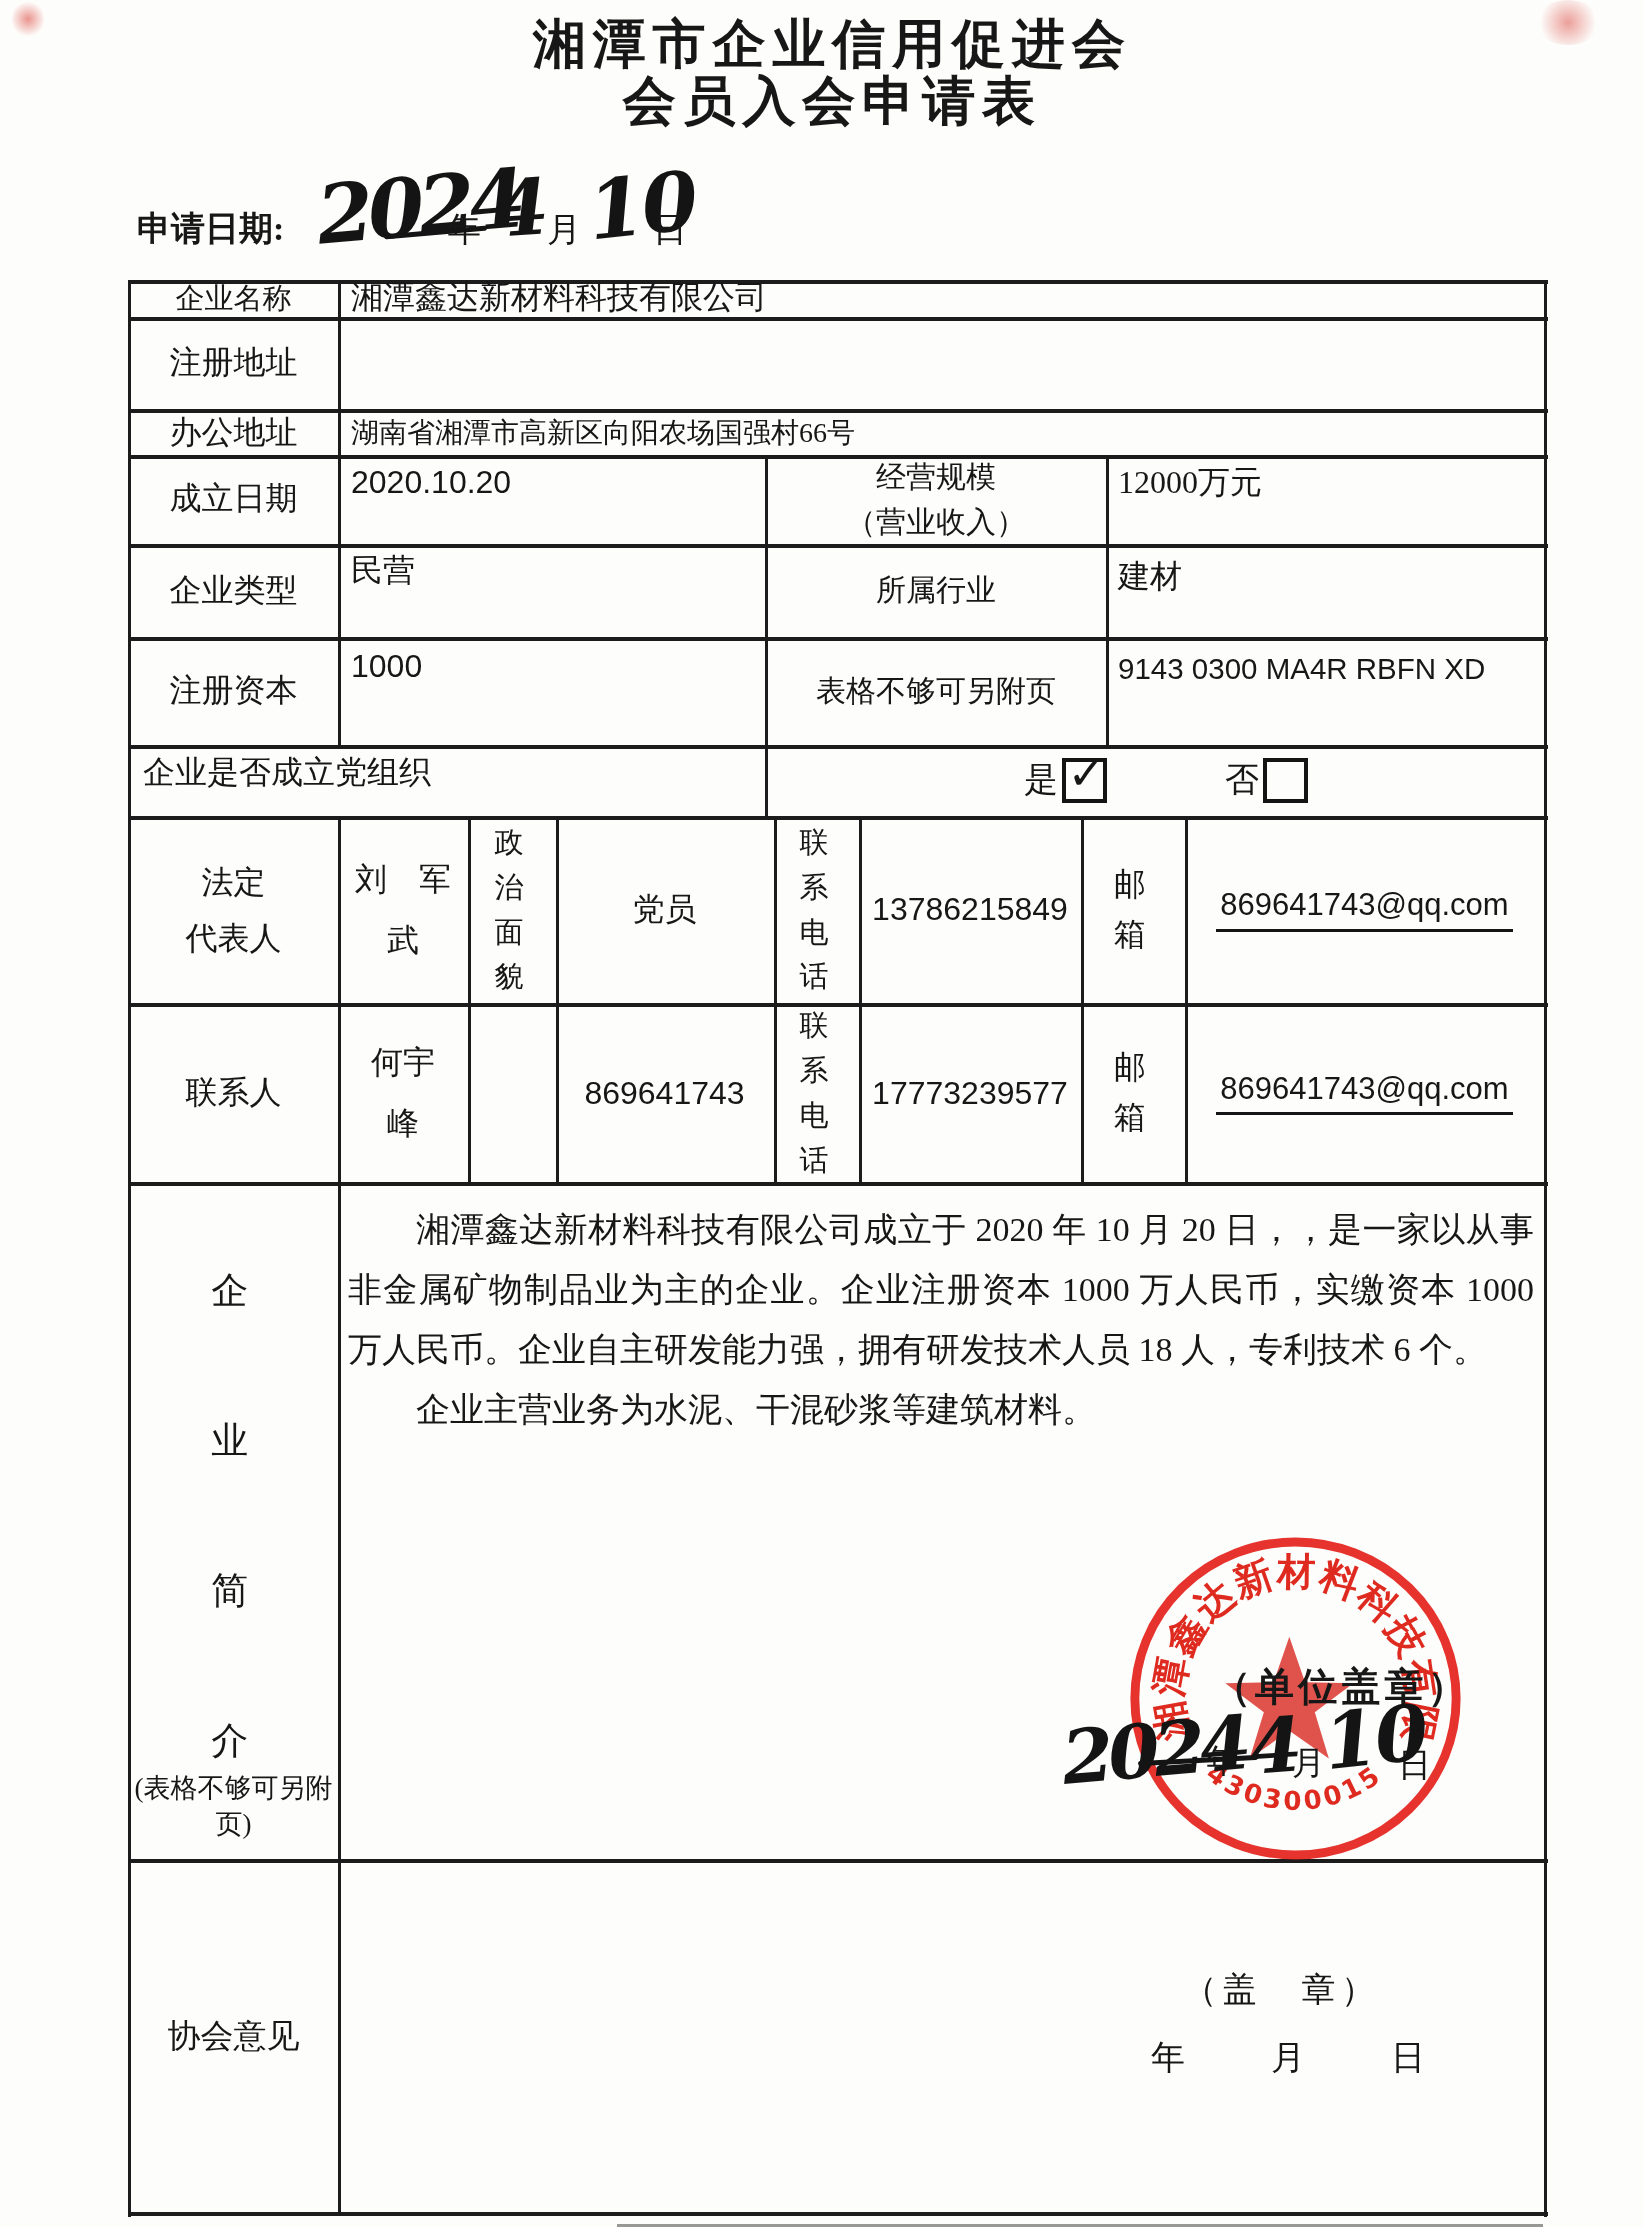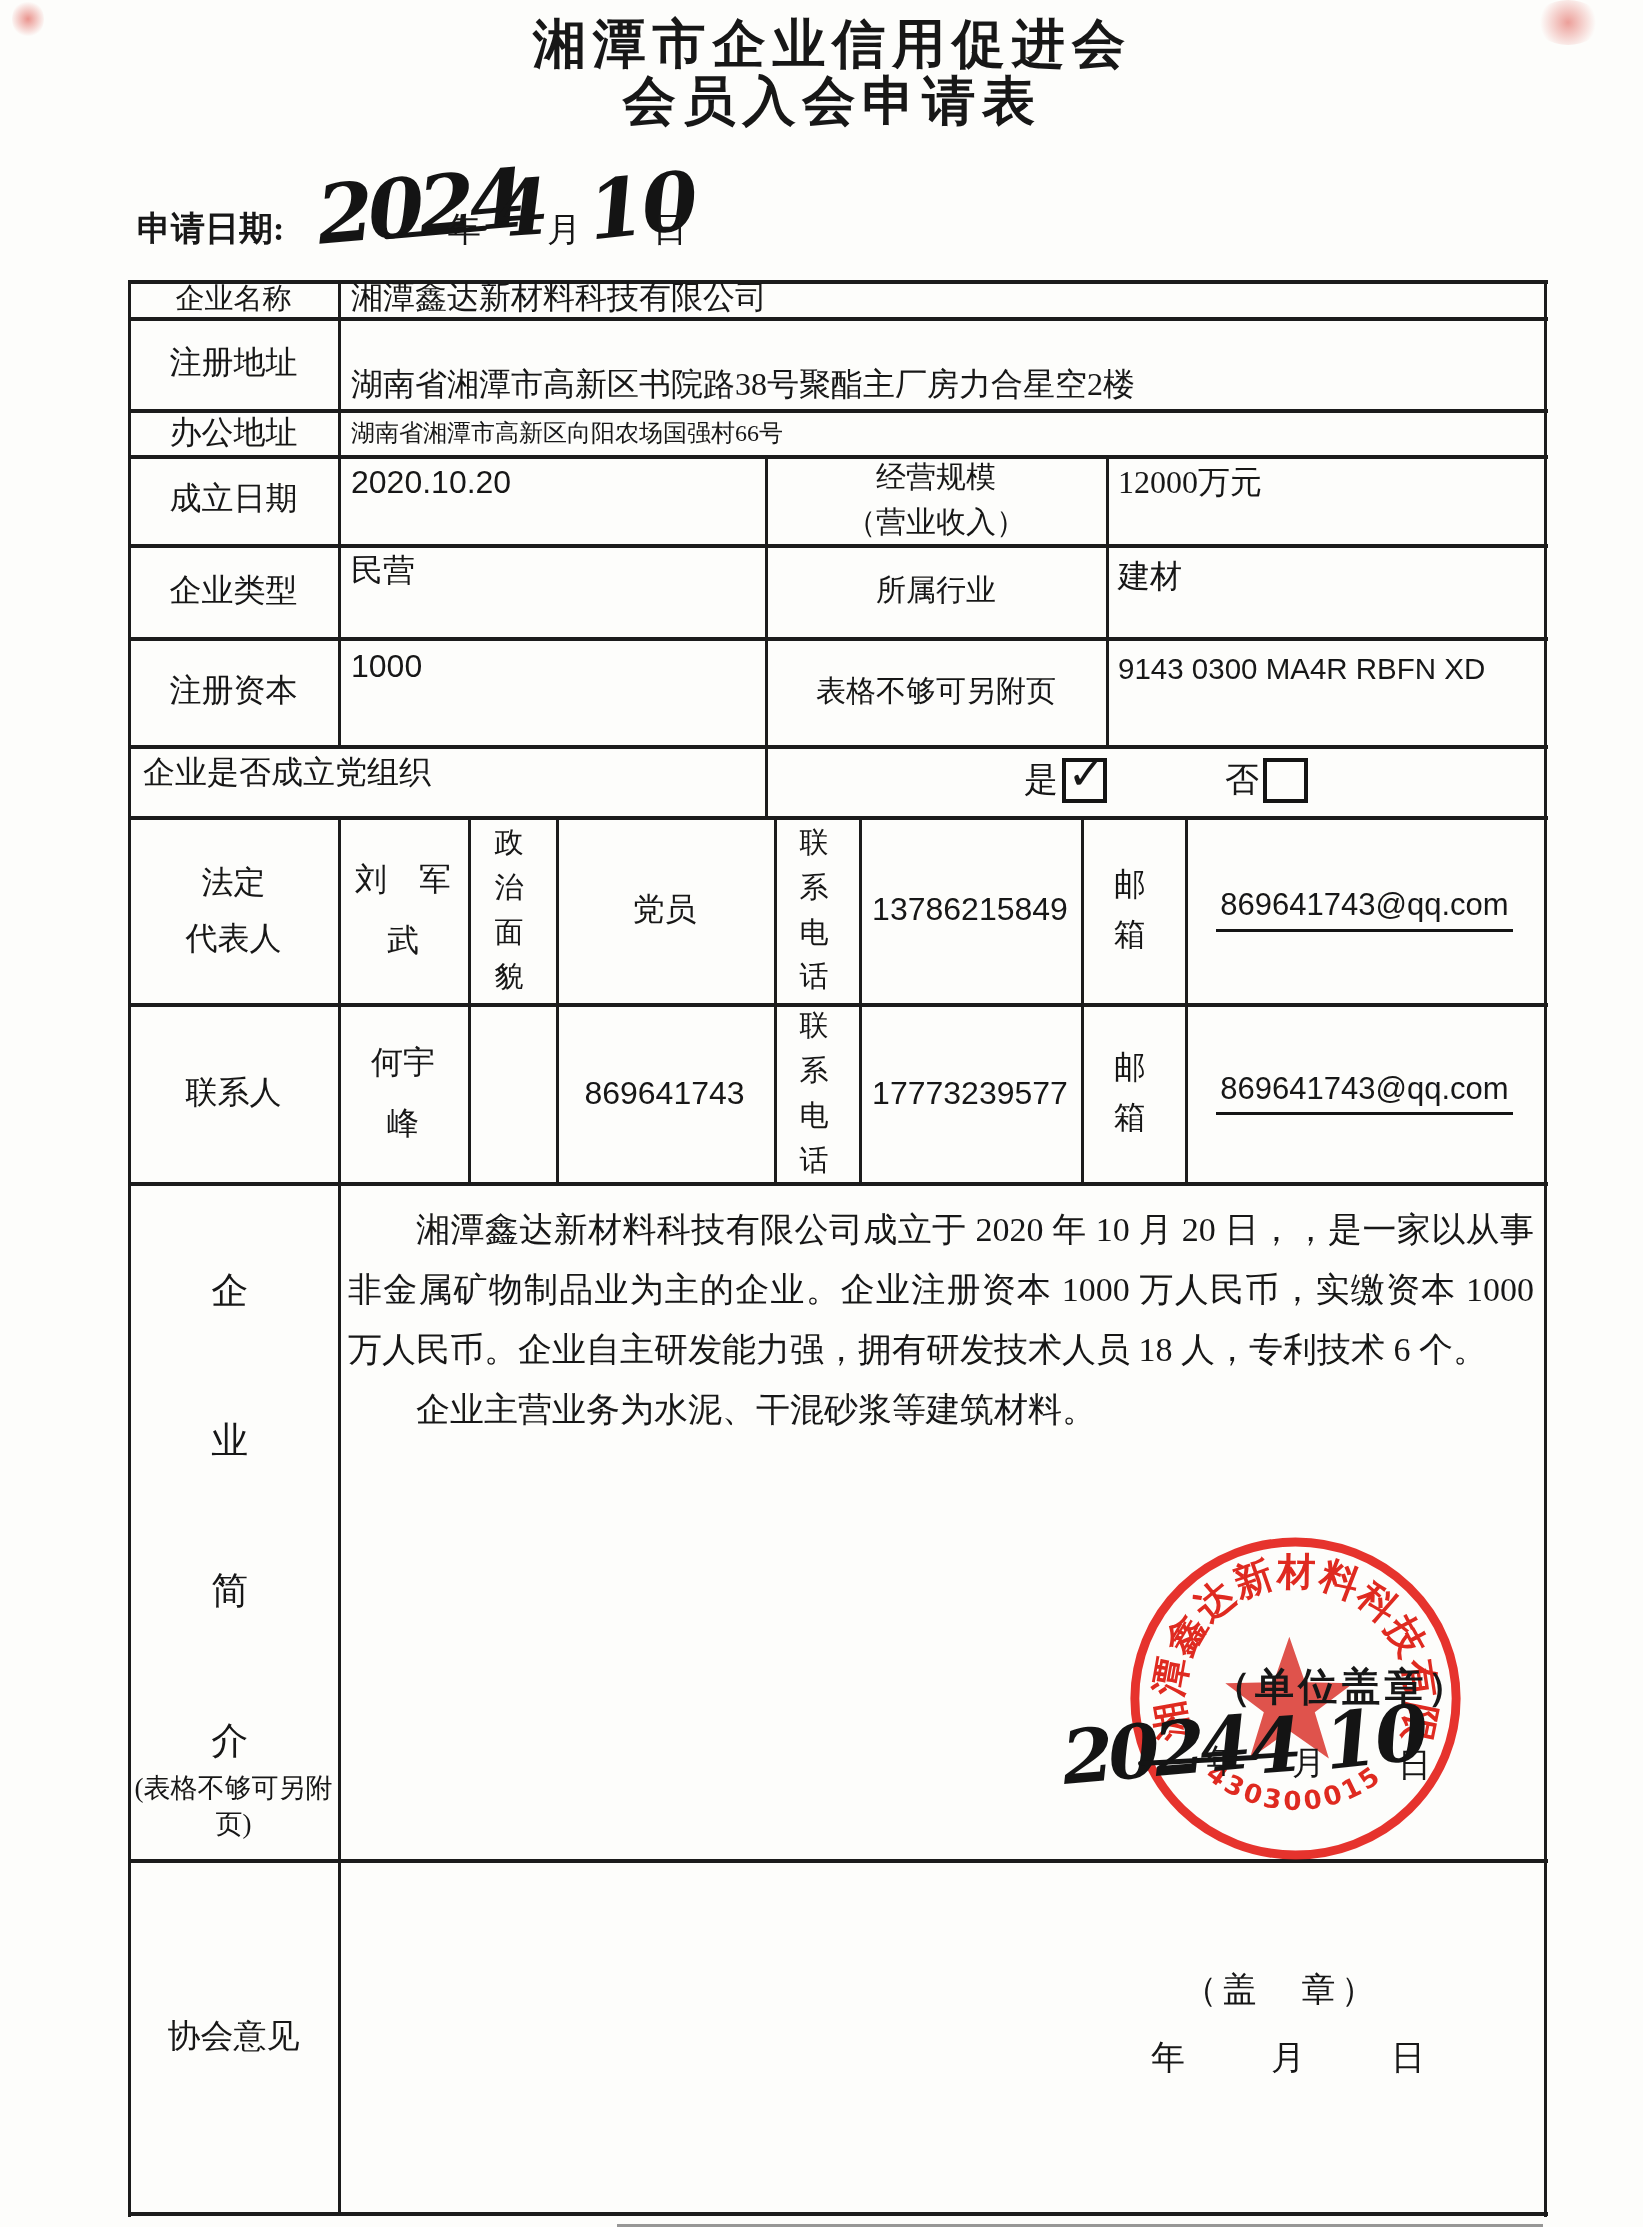--- a/index.html
+++ b/index.html
@@ -70,24 +70,23 @@
   <div class="vl" style="left:556px;top:816px;height:366px;"></div>
   <div class="vl" style="left:774px;top:816px;height:366px;"></div>
   <div class="vl" style="left:859px;top:816px;height:366px;"></div>
   <div class="vl" style="left:1081px;top:816px;height:366px;"></div>
   <div class="vl" style="left:1185px;top:816px;height:366px;"></div>
 
   <div class="cell kai" style="left:128px;top:280px;width:211px;height:38px;font-size:29px;">企业名称</div>
   <div class="cell kai left" style="left:351px;top:278px;width:1192px;height:40px;font-size:32px;">湘潭鑫达新材料科技有限公司</div>
 
   <div class="cell kai" style="left:128px;top:317px;width:211px;height:92px;font-size:32px;">注册地址</div>
-  <div class="cell kai left" style="left:351px;top:362px;width:1192px;height:45px;font-size:32px;">湖南省湘潭市高新区书院路38号聚酯主厂房力合星空2楼</div>
 
   <div class="cell kai" style="left:128px;top:409px;width:211px;height:47px;font-size:32px;">办公地址</div>
-  <div class="cell kai left" style="left:351px;top:409px;width:1192px;height:47px;font-size:24px;">湖南省湘潭市高新区向阳农场国强村66号</div>
+  <div class="cell kai left" style="left:351px;top:409px;width:1192px;height:47px;font-size:28px;">湖南省湘潭市高新区向阳农场国强村66号</div>
 
   <div class="cell kai" style="left:128px;top:455px;width:211px;height:88px;font-size:32px;">成立日期</div>
   <div class="cell sans left" style="left:351px;top:462px;width:405px;height:41px;font-size:32px;">2020.10.20</div>
   <div class="cell kai" style="left:767px;top:455px;width:338px;height:88px;font-size:30px;">
     <div style="line-height:1.5;">
       <span style="display:block;">经营规模</span>
       <span style="display:block;">（营业收入）</span>
     </div>
   </div>
   <div class="cell kai left" style="left:1118px;top:462px;width:417px;height:41px;font-size:32px;">12000万元</div>

